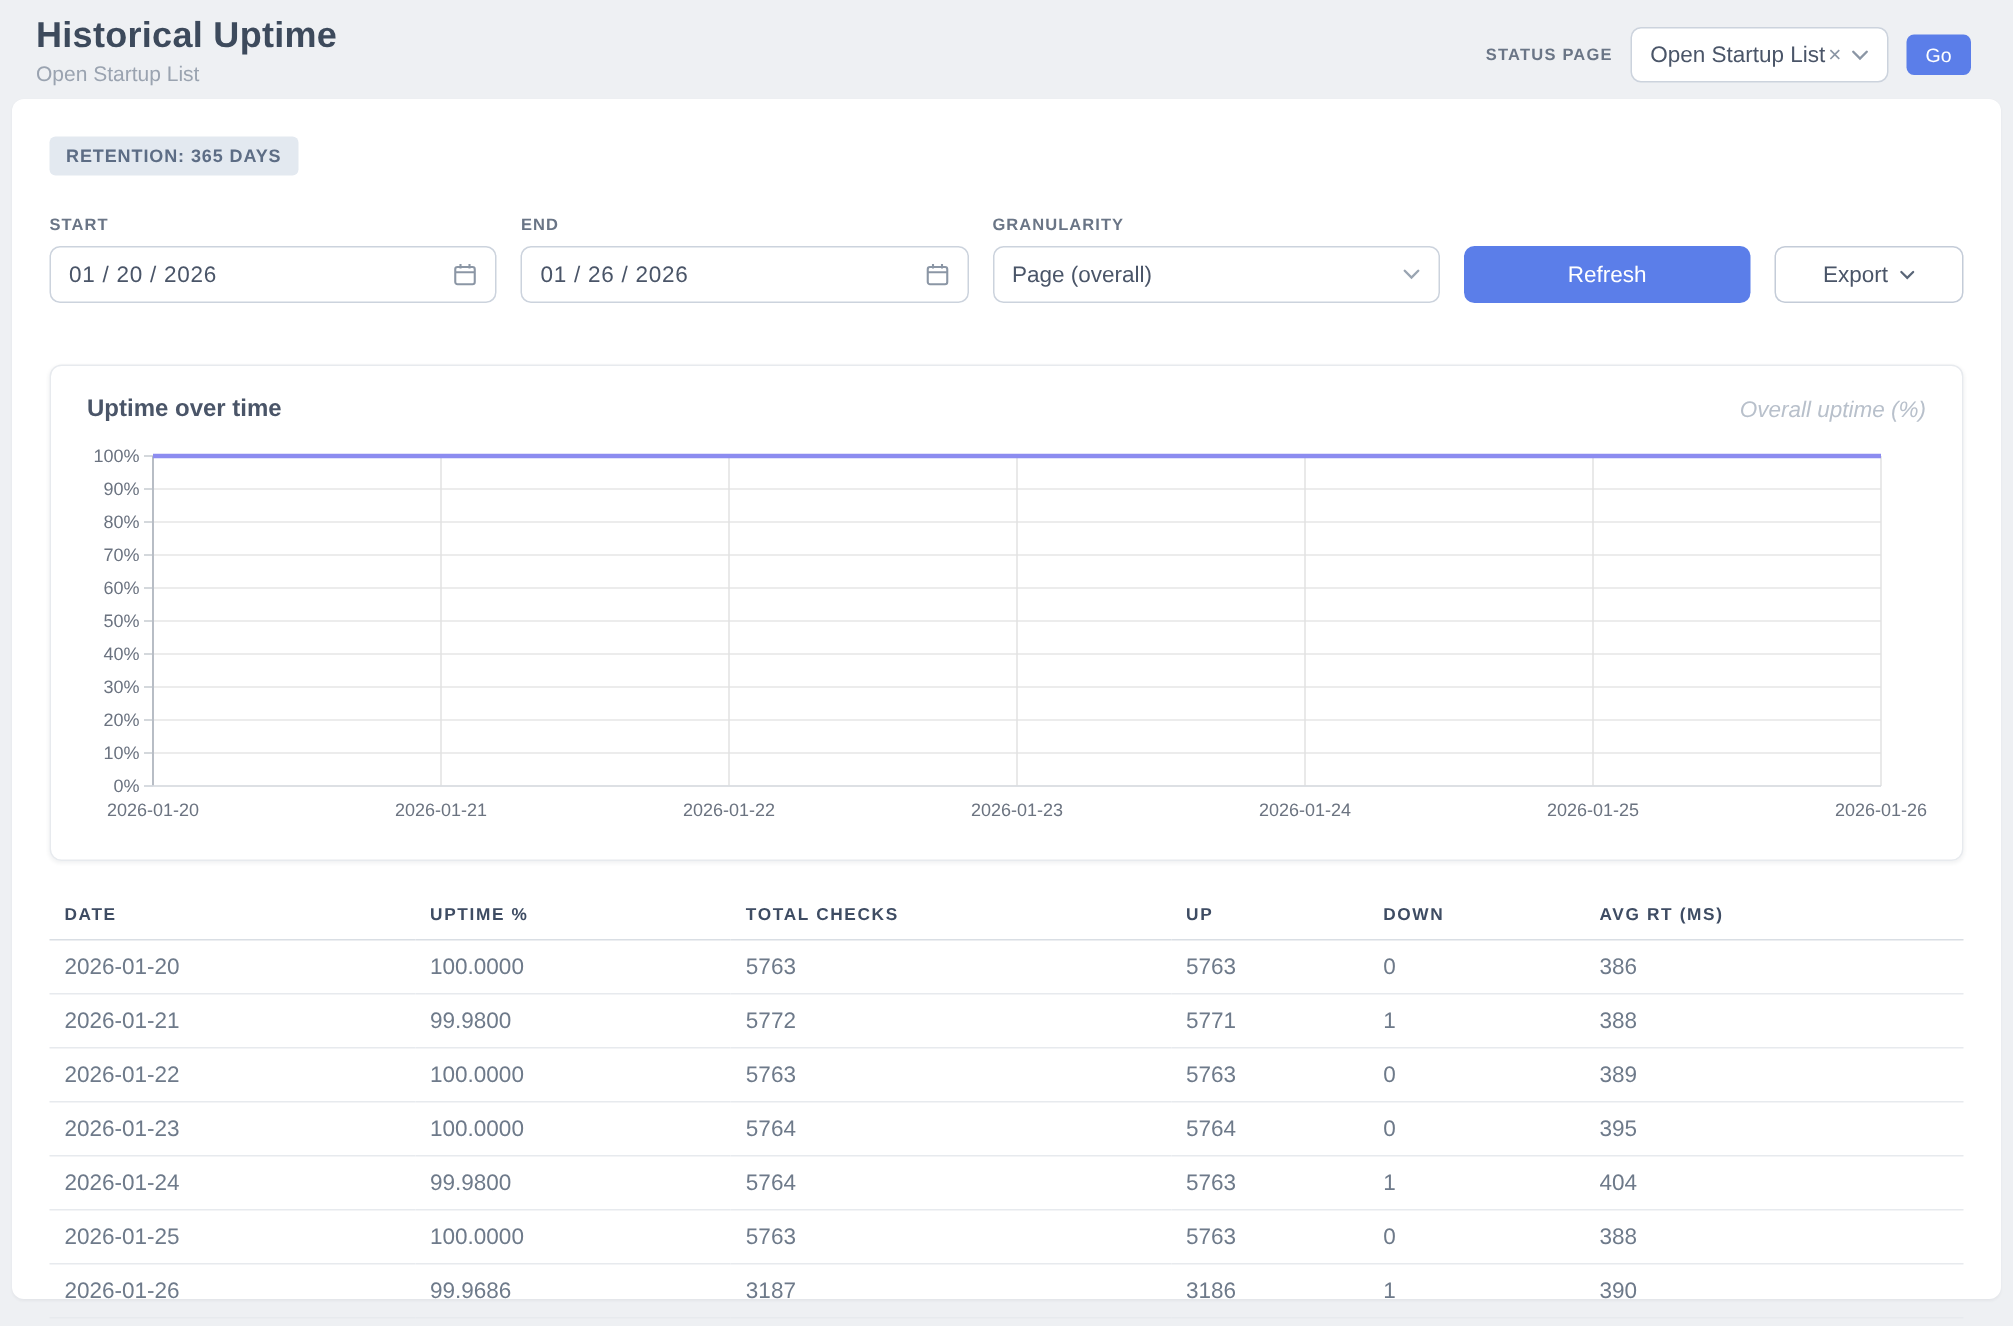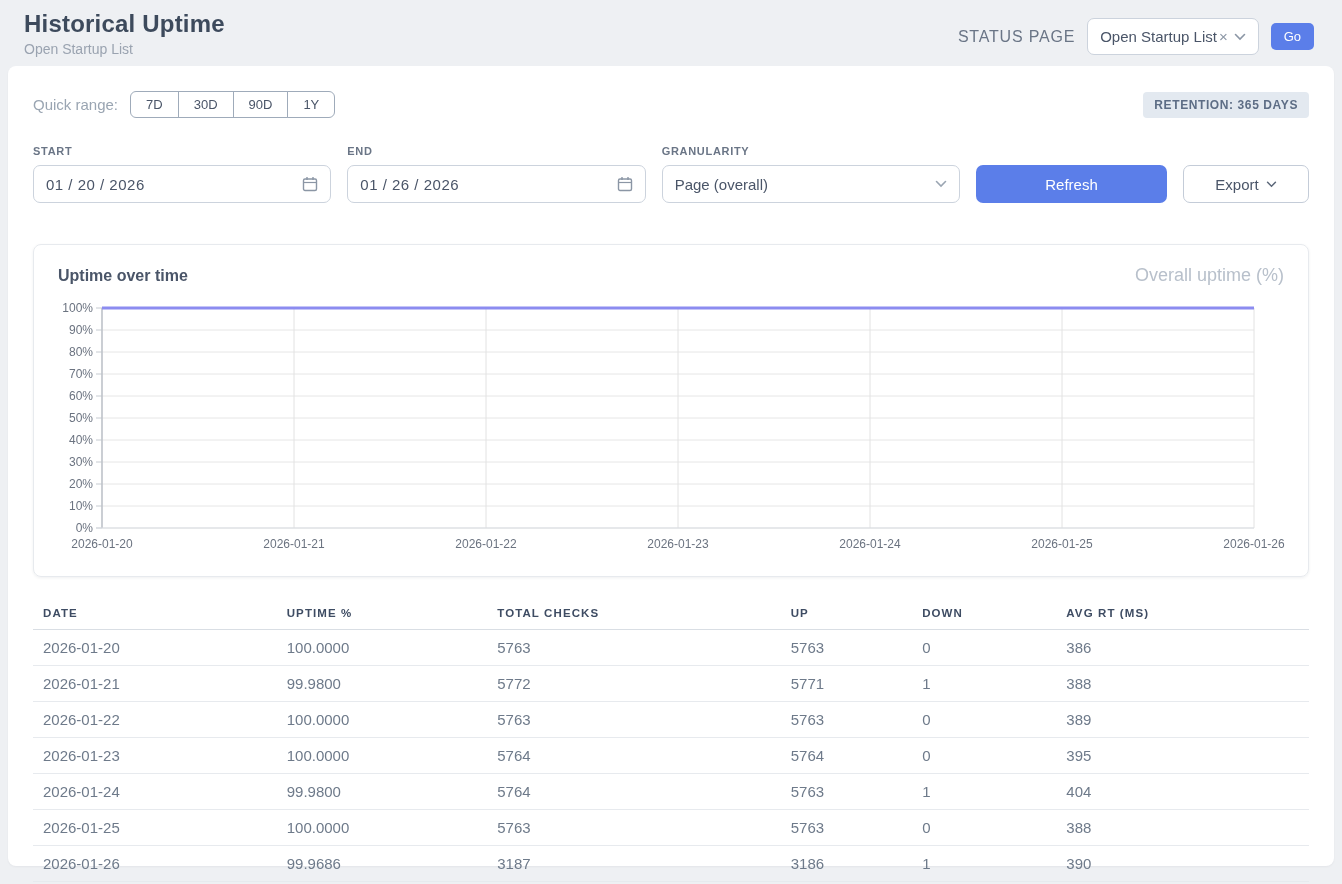--- a/index.html
+++ b/index.html
@@ -3,21 +3,21 @@
 <meta charset="utf-8">
 <style>
   * { margin:0; padding:0; box-sizing:border-box; }
   html,body { width:1342px; height:884px; background:#eef0f3; font-family:"Liberation Sans", sans-serif; overflow:hidden; }
 
   
   .page-header { display:flex; justify-content:space-between; align-items:flex-start; padding:10px 28px 0 24px; }
   .page-title { font-size:24px; font-weight:bold; color:#3d4a5c; letter-spacing:.2px; }
   .page-subtitle { font-size:14px; color:#9aa3b0; margin-top:3px; }
   .header-right { display:flex; align-items:center; gap:12px; margin-top:8px; }
-  .small-label { font-size:16px; font-weight:normal; color:#6a7586; letter-spacing:.8px; }
+  .small-label { font-size:11px; font-weight:bold; color:#6a7586; letter-spacing:.8px; }
   .sp-select { display:flex; align-items:center; gap:6px; background:#fff; border:1px solid #ccd3dd; border-radius:7px; height:37px; padding:0 12px; font-size:15px; color:#4a5568; cursor:pointer; }
   .sp-select .clear-x { color:#8b96a5; font-size:15px; margin-left:-4px; }
   .go-btn { background:#5b7ee9; color:#fff; border:none; border-radius:5px; height:27px; padding:0 13px; font-size:13px; font-family:inherit; cursor:pointer; }
 
   
   .main-panel { background:#fff; border-radius:8px; margin:9px 8px 0 8px; padding:25px; height:800px; box-shadow:0 1px 2px rgba(30,40,60,.05); }
 
   .row-top { display:flex; align-items:center; justify-content:space-between; }
   .qr-wrap { display:flex; align-items:center; gap:12px; }
   .qr-label { font-size:15px; color:#9aa5b2; }
@@ -32,21 +32,21 @@
   .field-label { font-size:11px; font-weight:bold; color:#6a7586; letter-spacing:.7px; margin-bottom:8px; }
   .input-box { height:38px; border:1px solid #ccd3dd; border-radius:7px; background:#fff; display:flex; align-items:center; justify-content:space-between; padding:0 12px; font-size:15px; color:#4a5568; cursor:pointer; }
   .date-text { letter-spacing:.5px; }
   .refresh-btn { width:191px; height:38px; background:#5b7ee9; color:#fff; border:none; border-radius:7px; font-size:15px; font-family:inherit; cursor:pointer; flex:0 0 auto; }
   .export-btn { width:126px; height:38px; background:#fff; border:1px solid #c4ccd8; border-radius:7px; font-size:15px; color:#4a5568; font-family:inherit; cursor:pointer; display:flex; align-items:center; justify-content:center; gap:7px; flex:0 0 auto; }
 
   
   .chart-card { margin-top:41px; border:1px solid #e7eaee; border-radius:8px; box-shadow:0 1px 3px rgba(30,40,60,.07); padding:20px 18px 10px 18px; }
   .chart-head { display:flex; align-items:center; justify-content:space-between; padding:0 6px; }
   .chart-title { font-size:16px; font-weight:bold; color:#4a5568; }
-  .chart-legend { font-size:18px; color:#b8c0cb; }
+  .chart-legend { font-size:15px; color:#b8c0cb;font-style:italic; }
   .chart-area { margin-top:12px; }
 
   
   table.uptime-table { width:100%; border-collapse:collapse; table-layout:fixed; margin-top:24px; }
   .uptime-table th { text-align:left; font-size:11.5px; font-weight:bold; color:#3e4c63; letter-spacing:1.1px; padding:6px 10px 10px 10px; border-bottom:1px solid #d9dee4; }
   .uptime-table td { font-size:15px; color:#6e7a8a; padding:9px 10px; border-bottom:1px solid #e7eaee; }
 
   svg .tick-label { font-size:12px; fill:#6b7380; font-family:"Liberation Sans", sans-serif; }
 </style>
 </head>
@@ -66,29 +66,20 @@
           <path d="M1.5 1.5 L6 6 L10.5 1.5" fill="none" stroke="#8b96a5" stroke-width="1.6" stroke-linecap="round"></path>
         </svg>
     </div>
     <button class="go-btn">Go</button>
   </div>
 </div>
 
 <div class="main-panel">
 
   <div class="row-top">
-    <div class="qr-wrap">
-      <span class="qr-label">Quick range:</span>
-      <div class="qr-group" id="qr-group">
-          <button class="qr-btn">7D</button>
-          <button class="qr-btn">30D</button>
-          <button class="qr-btn">90D</button>
-          <button class="qr-btn">1Y</button>
-        </div>
-    </div>
     <span class="retention-badge">RETENTION: 365 DAYS</span>
   </div>
 
   <div class="fields-row">
     <div class="field">
       <div class="field-label">START</div>
       <div class="input-box">
         <span class="date-text">01 / 20 / 2026</span>
         <svg width="16" height="16" viewBox="0 0 16 16">
             <rect x="1.5" y="3" width="13" height="11.5" rx="1.5" fill="none" stroke="#8b96a5" stroke-width="1.4"></rect>

